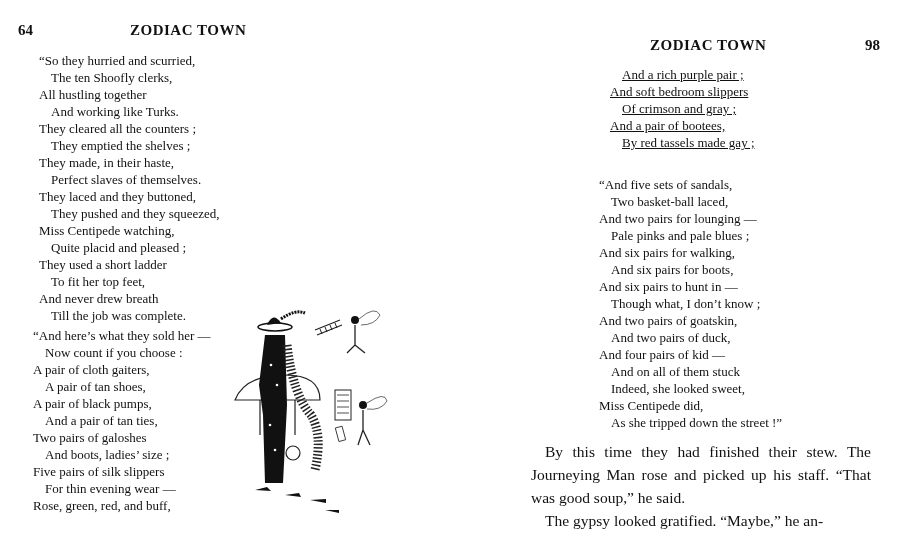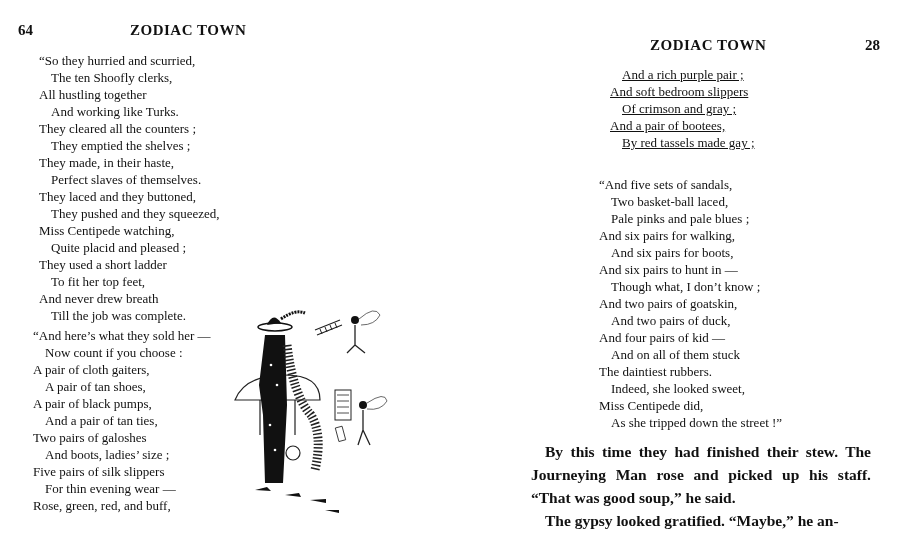--- a/index.html
+++ b/index.html
@@ -6,21 +6,21 @@
   body { width:906px; height:545px; position:relative; overflow:hidden;
          font-family:"Liberation Serif","DejaVu Serif",serif; color:#111; }
   .page { position:absolute; top:0; height:545px; }
   .left-page { left:0; width:453px; }
   .right-page { left:453px; width:453px; }
   .folio { position:absolute; font-weight:bold; font-size:15px; }
   .running-head { position:absolute; font-weight:bold; font-size:15px; letter-spacing:0.5px; }
   .verse { position:absolute; margin:0; padding:0; list-style:none; }
   .verse li { font-size:13px; line-height:17px; white-space:nowrap; }
   .verse li.indent { padding-left:12px; }
-  .prose { position:absolute; font-size:15.5px; line-height:23px; text-align:justify; margin:0;font-weight:bold; }
+  .prose { position:absolute; font-size:15.5px; line-height:23px; text-align:justify; margin:0; }
   .prose p { margin:0; text-indent:14px; }
   .illus { position:absolute; }
 </style>
 </head>
 <body>
 
 <div class="page left-page">
   <div class="folio" style="left:18px;top:22px;">64</div>
   <div class="running-head" style="left:130px;top:22px;">ZODIAC TOWN</div>
 
@@ -87,42 +87,42 @@
     <path d="M122 90 h12 M122 96 h12 M122 102 h12 M122 108 h12" stroke="#222" stroke-width="0.8"></path>
     <circle cx="148" cy="100" r="4" fill="#111"></circle>
     <path d="M148 105 L148 125 L143 140 M148 125 L155 140" stroke="#222" stroke-width="1.3" fill="none"></path>
     <path d="M152 98 Q170 86 172 96 Q166 106 152 104" fill="none" stroke="#444" stroke-width="0.8"></path>
     <rect x="122" y="122" width="7" height="14" fill="none" stroke="#222" stroke-width="0.8" transform="rotate(-15 125 129)"></rect>
   </svg>
 </div>
 
 <div class="page right-page">
   <div class="running-head" style="left:197px;top:37px;">ZODIAC TOWN</div>
-  <div class="folio" style="left:412px;top:37px;">28</div>
+  <div class="folio" style="left:412px;top:37px;">98</div>
 
   <ul class="verse" style="left:157px;top:66px;text-decoration:underline;" id="r-s1">
       <li class="indent">And a rich purple pair ;</li>
       <li>And soft bedroom slippers</li>
       <li class="indent">Of crimson and gray ;</li>
       <li>And a pair of bootees,</li>
       <li class="indent">By red tassels made gay ;</li>
     </ul>
   <ul class="verse" style="left:146px;top:176px;" id="r-s2">
       <li>“And five sets of sandals,</li>
       <li class="indent">Two basket-ball laced,</li>
+      <li>And two pairs for lounging —</li>
       <li class="indent">Pale pinks and pale blues ;</li>
       <li>And six pairs for walking,</li>
       <li class="indent">And six pairs for boots,</li>
       <li>And six pairs to hunt in —</li>
       <li class="indent">Though what, I don’t know ;</li>
       <li>And two pairs of goatskin,</li>
       <li class="indent">And two pairs of duck,</li>
       <li>And four pairs of kid —</li>
       <li class="indent">And on all of them stuck</li>
-      <li>The daintiest rubbers.</li>
       <li class="indent">Indeed, she looked sweet,</li>
       <li>Miss Centipede did,</li>
       <li class="indent">As she tripped down the street !”</li>
     </ul>
 
   <div class="prose" style="left:78px;top:440px;width:340px;">
     <p>By this time they had finished their stew.  The Journeying Man rose and picked up his staff.  “That was good soup,” he said.</p>
     <p>The gypsy looked gratified.  “Maybe,” he an-</p>
   </div>
 </div>

